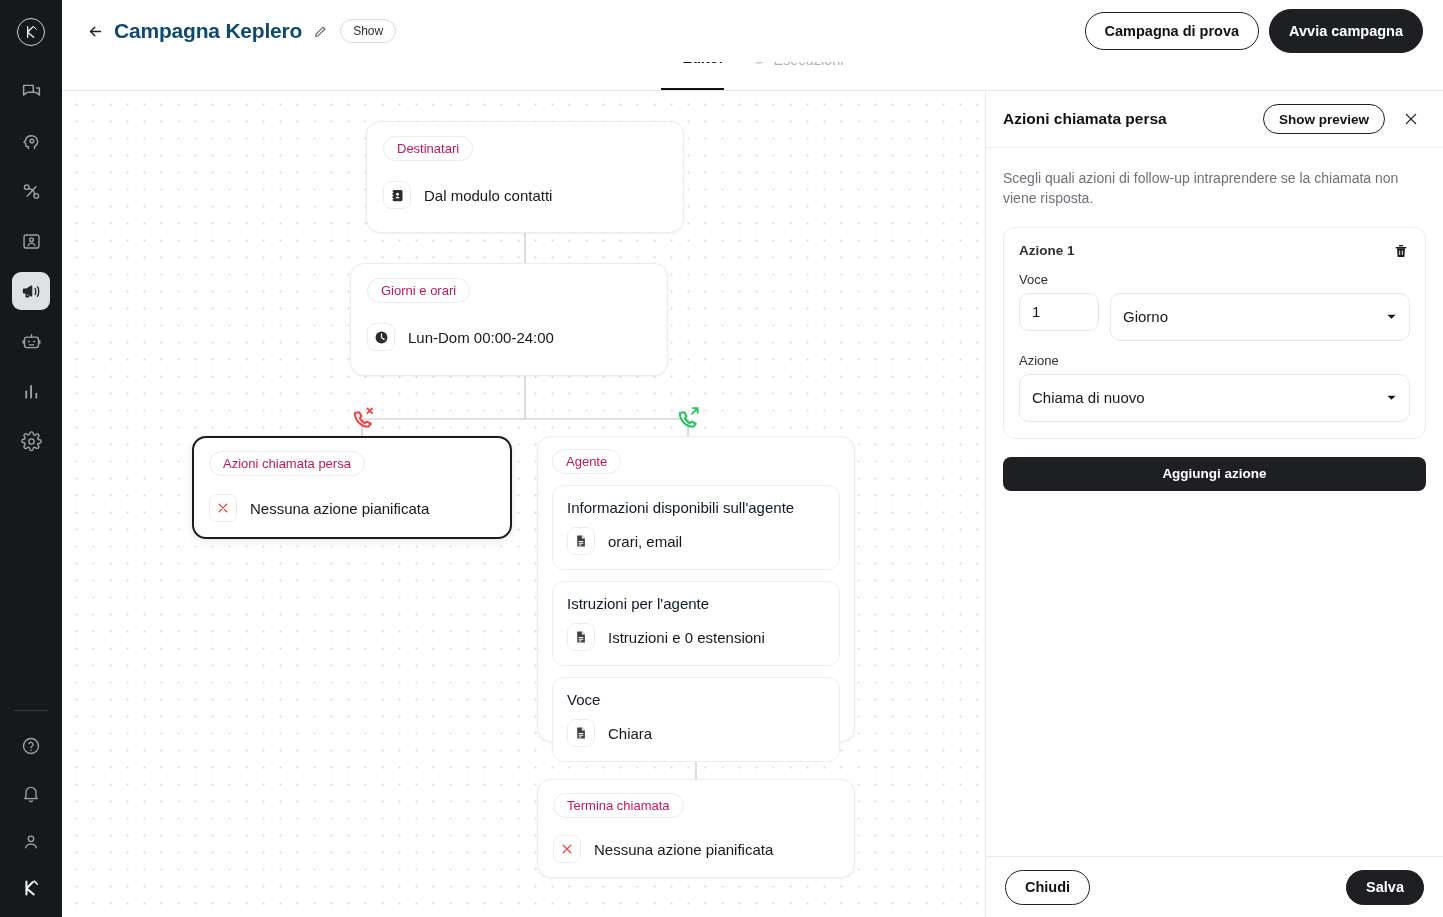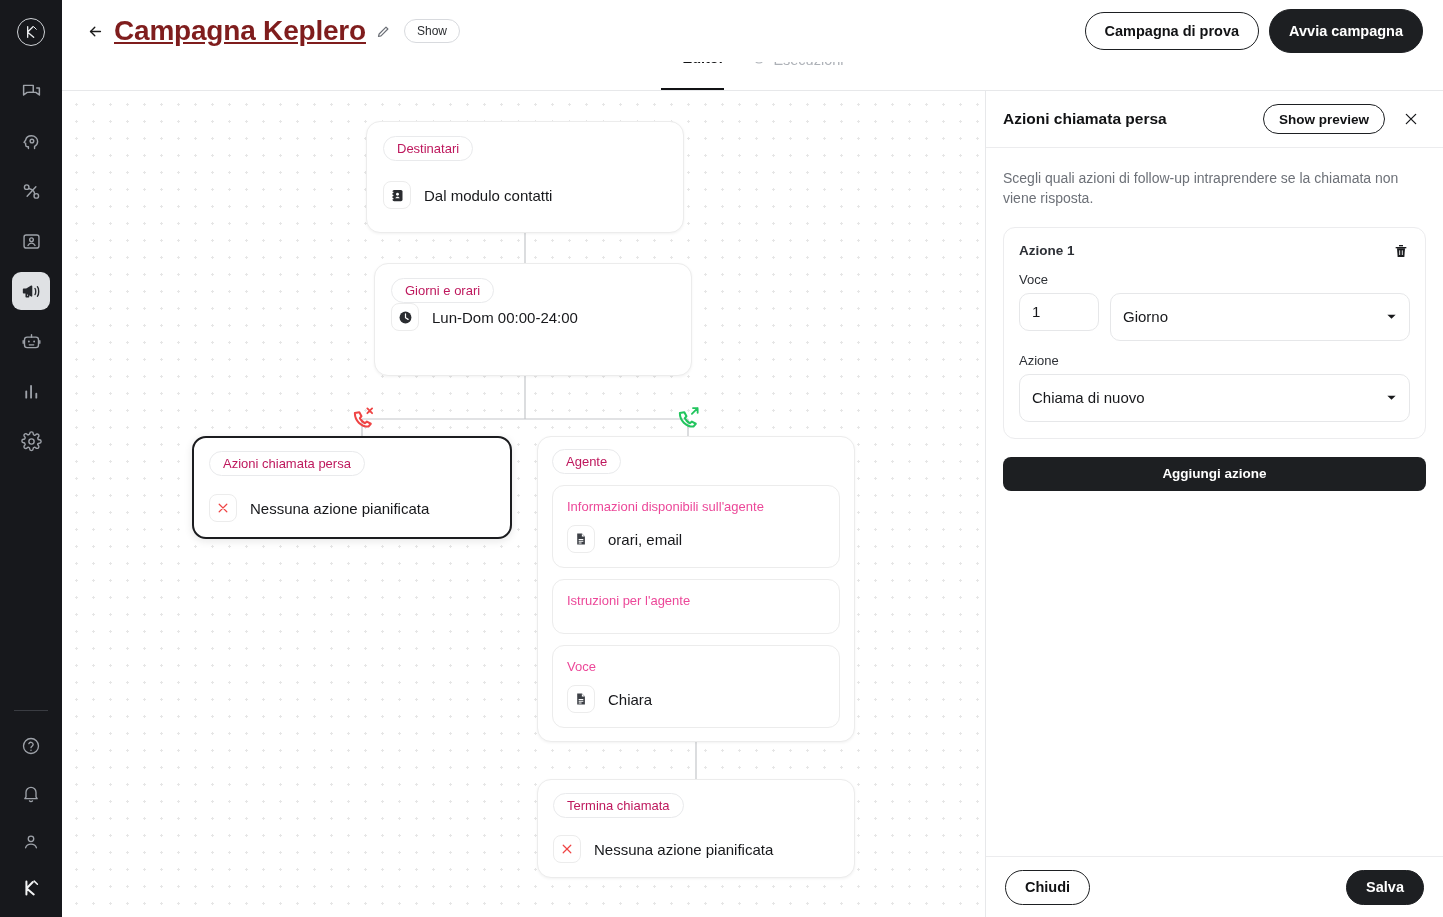--- a/index.html
+++ b/index.html
@@ -40,21 +40,21 @@
   .logo-bottom { margin-bottom: 12px; width: 34px; height: 34px; display:flex;align-items:center;justify-content:center; }
 
   
   .main { flex: 1 1 auto; height: 917px; position: relative; background: #fff; }
 
   .topbar {
     height: 62px; display: flex; align-items: center; padding: 0 20px 0 22px;
     position: relative; z-index: 5; background: #fff;
   }
   .back-arrow { width: 22px; height: 22px; display:flex;align-items:center;justify-content:center; cursor:pointer; color:#1a1a1a; margin-right: 8px;}
-  .page-title { font-size: 28px; font-weight: 700; color: #7f1d1d; letter-spacing: -0.2px; text-decoration: underline; }
+  .page-title { font-size: 21px; font-weight: 700; color: #0c4a6e; letter-spacing: -0.2px; }
   .pencil-edit { margin-left: 10px; width: 16px; height:16px; display:flex;align-items:center;justify-content:center; cursor:pointer; color:#6b6f76;}
   .status-badge {
     margin-left: 12px; border: 1px solid #d8dade; border-radius: 999px;
     padding: 4px 12px; font-size: 12px; color: #2a2c30; background:#fff;
   }
   .topbar-spacer { flex: 1 1 auto; }
   .btn {
     border-radius: 999px; font-size: 14.5px; font-weight: 600; cursor: pointer;
     display:flex; align-items:center; justify-content:center;
     font-family: "Liberation Sans", sans-serif;
@@ -90,21 +90,21 @@
     display:inline-block; border:1px solid #e9eaec; background:#fff;
     border-radius: 999px; padding: 4px 13px; font-size: 13px; color:#be185d;
   }
   .row-item { display:flex; align-items:center; gap: 13px; }
   .sq-icon {
     width: 28px; height: 28px; border-radius: 8px; border: 1px solid #ececec;
     background:#fff; display:flex; align-items:center; justify-content:center; flex: 0 0 28px;
   }
   .row-text { font-size: 15px; color:#17181b; }
   .sub-card { border:1px solid #ececec; border-radius: 12px; background:#fff; padding: 13px 14px 14px 14px; }
-  .sub-label { font-size: 13px; color:#ec4899; margin-bottom: 11px; }
+  .sub-label { font-size: 15px; color:#0f172a; margin-bottom: 11px; }
 
   .call-icon { position:absolute; width: 26px; height: 26px; }
 
   
   .panel {
     position: absolute; top: 91px; right: 0; width: 458px; bottom: 0;
     background: #fff; border-left: 1px solid #e7e8ea; display:flex; flex-direction: column;
   }
   .panel-head {
     height: 57px; display:flex; align-items:center; padding: 0 22px 0 17px;
@@ -320,23 +320,23 @@
               <rect x="2.5" y="11" width="3" height="2" fill="#fff"></rect>
               <rect x="2.5" y="16" width="3" height="2" fill="#fff"></rect>
               <circle cx="12" cy="10" r="2.3" fill="#fff"></circle>
               <path d="M8.4 16.5c.6-1.8 2-2.7 3.6-2.7s3 .9 3.6 2.7z" fill="#fff"></path>
             </svg>
           </div>
           <div class="row-text">Dal modulo contatti</div>
         </div>
       </div>
 
-      <div class="node" style="left:312px; top:172px; width:318px; height:113px; padding:14px 16px;">
+      <div class="node" style="left:288px; top:172px; width:318px; height:113px; padding:14px 16px;">
         <div class="node-pill">Giorni e orari</div>
-        <div class="row-item" style="align-items:center;">
+        <div class="row-item" style="margin-top:20px;align-items:center;">
           <div class="sq-icon">
             <svg width="15" height="15" viewBox="0 0 24 24" fill="#2a2c30">
               <circle cx="12" cy="12" r="9.5"></circle>
               <path d="M12 6v6.4l4.2 2.6" stroke="#fff" stroke-width="1.9" fill="none" stroke-linecap="round"></path>
             </svg>
           </div>
           <div class="row-text">Lun-Dom 00:00-24:00</div>
         </div>
       </div>
 
@@ -378,20 +378,30 @@
                   <path d="M13.5 2.8v5h4.8" fill="#fff"></path>
                 <path d="M8 12h8v1.5H8zM8 15h8v1.5H8zM8 18h5v1.5H8z" fill="#fff"></path>
               </svg>
             </div>
             <div class="row-text">orari, email</div>
           </div>
         </div>
 
         <div class="sub-card" style="margin-top:11px;">
           <div class="sub-label">Istruzioni per l'agente</div>
+          <div class="row-item">
+            <div class="sq-icon">
+              <svg width="14" height="14" viewBox="0 0 24 24" fill="#3d4046">
+                <path d="M5.5 2.5h8.2l5 5v14h-13.2z"></path>
+                  <path d="M13.5 2.8v5h4.8" fill="#fff"></path>
+                <path d="M8 12h8v1.5H8zM8 15h8v1.5H8zM8 18h5v1.5H8z" fill="#fff"></path>
+              </svg>
+            </div>
+            <div class="row-text">Istruzioni e 0 estensioni</div>
+          </div>
         </div>
 
         <div class="sub-card" style="margin-top:11px;">
           <div class="sub-label">Voce</div>
           <div class="row-item">
             <div class="sq-icon">
               <svg width="14" height="14" viewBox="0 0 24 24" fill="#3d4046">
                 <path d="M5.5 2.5h8.2l5 5v14h-13.2z"></path>
                   <path d="M13.5 2.8v5h4.8" fill="#fff"></path>
                 <path d="M8 12h8v1.5H8zM8 15h8v1.5H8zM8 18h5v1.5H8z" fill="#fff"></path>

